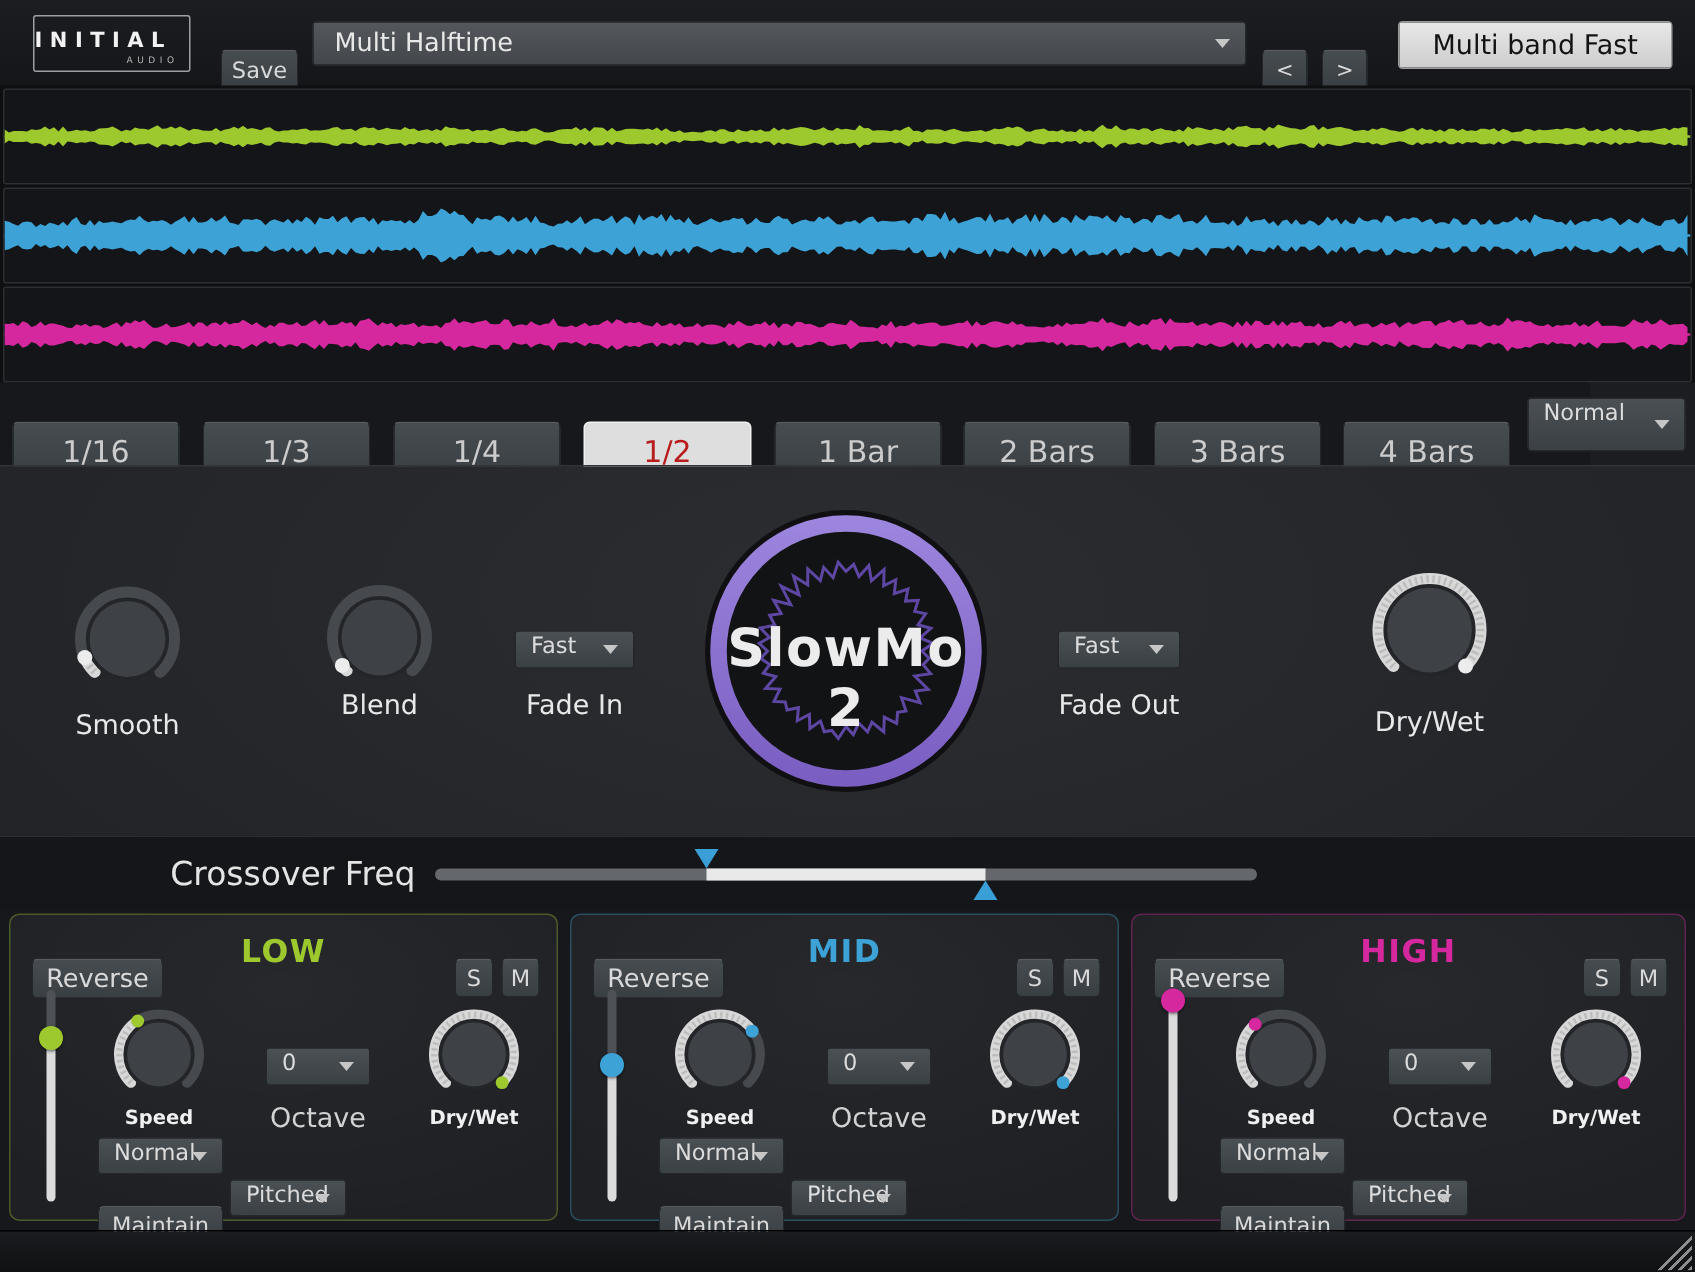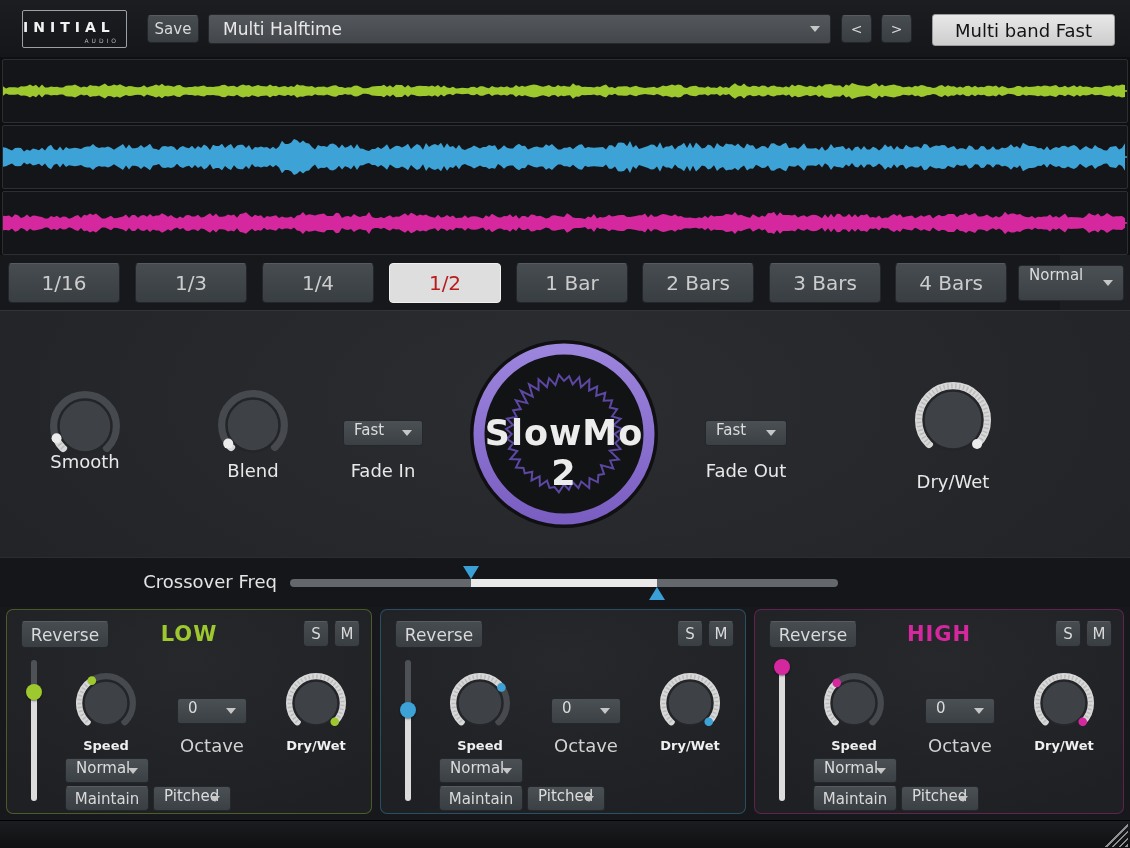--- a/index.html
+++ b/index.html
@@ -4,21 +4,21 @@
 <style>
   html,body{margin:0;padding:0;background:#0d0e10;}
   body{width:1130px;height:848px;position:relative;font-family:"DejaVu Sans","Liberation Sans",sans-serif;color:#e4e4e4;overflow:hidden;}
   .window{position:absolute;inset:0;background:#1b1d20;}
 
   
   .topbar{position:absolute;left:0;top:0;width:1130px;height:57px;background:linear-gradient(#1b1d20,#141619);border-bottom:1px solid #0a0b0c;}
   .logo-box{position:absolute;left:22px;top:10px;width:103px;height:36px;border:1px solid #9aa0a4;border-radius:2px;}
   .logo-title{position:absolute;left:0;right:0;top:8px;text-align:left;font-size:14px;letter-spacing:5px;color:#f2f2f2;font-weight:bold;}
   .logo-sub{position:absolute;right:7px;bottom:3px;font-size:6px;letter-spacing:3px;color:#b5b5b5;}
-  .btn{box-sizing:border-box;display:flex;align-items:center;justify-content:center;background:linear-gradient(#474c51,#393e43);border:1px solid #23262a;border-top-color:#575c62;border-radius:4px;color:#d9d9d9;}
+  .btn{box-sizing:border-box;display:flex;align-items:center;justify-content:center;background:linear-gradient(#474c51,#393e43);border:1px solid #23262a;border-top-color:#575c62;border-radius:4px;color:#d9d9d9;margin-top:18px;}
   .save-btn{position:absolute;left:147px;top:15px;width:52px;height:28px;font-size:15px;}
   .preset-dd{position:absolute;left:208px;top:14px;width:623px;height:30px;background:linear-gradient(#54585d,#43474c);border:1px solid #24272b;border-radius:3px;display:flex;align-items:center;padding-left:14px;box-sizing:border-box;font-size:17px;color:#e8e8e8;}
   .nav-btn{position:absolute;top:15px;width:31px;height:28px;font-size:14px;}
   .mode-btn{position:absolute;left:932px;top:14px;width:181px;height:30px;background:linear-gradient(#e8e8e8,#cdcdcd);border:1px solid #9b9b9b;border-radius:3px;display:flex;align-items:center;justify-content:center;font-size:18px;color:#131313;}
   .caret{width:0;height:0;border-left:5px solid transparent;border-right:5px solid transparent;border-top:6px solid #c6c6c6;position:absolute;right:10px;top:50%;margin-top:-3px;}
 
   
   .waves{position:absolute;left:0;top:57px;width:1130px;height:198px;background:#0e0f11;}
   .wave-panel{position:absolute;left:2px;width:1124px;height:62px;background:#141518;border:1px solid #2c2f32;border-radius:2px;}
   .wave-panel svg{position:absolute;inset:0;}
@@ -33,21 +33,21 @@
   
   .mainsec{position:absolute;left:0;top:310px;width:1130px;height:247px;background:radial-gradient(ellipse 900px 420px at 50% 35%,#2b2d31,#202226 85%);border-top:1px solid #313439;}
   .knob{position:absolute;}
   .knob-label{position:absolute;width:120px;text-align:center;font-size:18px;color:#e8e8e8;}
   .dd{box-sizing:border-box;position:absolute;background:linear-gradient(#4b5055,#3b4045);border:1px solid #24272b;border-radius:3px;display:flex;align-items:flex-start;padding-left:10px;font-size:15px;color:#dcdcdc;}
   .slowmo{position:absolute;left:469px;top:28px;width:190px;height:190px;}
   .slowmo-text{position:absolute;left:0;right:0;top:74px;text-align:center;font-size:35px;font-weight:bold;color:#ececec;letter-spacing:1px;line-height:40px;}
 
   
   .xover{position:absolute;left:0;top:557px;width:1130px;height:50px;background:#141619;border-top:1px solid #2b2e31;}
-  .xover-label{position:absolute;left:0;top:13px;width:277px;text-align:right;font-size:18px;color:#e4e4e4;}
+  .xover-label{position:absolute;left:0;top:13px;width:277px;text-align:right;font-size:22px;color:#e4e4e4;}
   .xover-track{position:absolute;left:290px;top:21px;width:548px;height:8px;background:#64676b;border-radius:4px;}
   .xover-seg{position:absolute;top:0;height:8px;background:#e9e9e9;}
   .xh{position:absolute;width:0;height:0;}
   .xh-down{top:-13px;border-left:8px solid transparent;border-right:8px solid transparent;border-top:13px solid #3a9fd6;}
   .xh-up{top:8px;border-left:8px solid transparent;border-right:8px solid transparent;border-bottom:13px solid #3a9fd6;}
 
   
   .bands{position:absolute;left:0;top:607px;width:1130px;height:213px;background:#17181b;}
   .band{position:absolute;top:2px;height:205px;background:radial-gradient(ellipse 330px 190px at 50% 25%,#26282c,#1e2024 85%);border:1px solid #555;border-radius:7px;box-sizing:border-box;}
   .band-title{position:absolute;left:0;right:0;top:12px;text-align:center;font-size:21px;font-weight:bold;letter-spacing:1px;}
@@ -118,21 +118,21 @@
   </div>
 
   <div class="mainsec">
     <div class="knob" style="left:49px;top:79px"><svg width="72" height="72" viewBox="0 0 72 72">
           <path d="M 14.08 57.92 A 31 31 0 1 1 57.92 57.92" stroke="#46494d" stroke-width="8" fill="none" stroke-linecap="round"></path>
           <path d="M 14.08 57.92 A 31 31 0 0 1 7.55 48.31" stroke="#d8d8d8" stroke-width="8" fill="none" stroke-linecap="round"></path>
           <path d="M 14.08 57.92 A 31 31 0 0 1 7.55 48.31" stroke="#9f9f9f" stroke-width="5" fill="none" stroke-dasharray="1.5 2.4" opacity="0.5"></path>
           <circle cx="36" cy="36" r="26.5" fill="#3e4246" stroke="#232528" stroke-width="2.5"></circle>
           <circle cx="7.55" cy="48.31" r="5.0" fill="#ececec"></circle>
         </svg></div>
-    <div class="knob-label" style="left:25px;top:140px">Smooth</div>
+    <div class="knob-label" style="left:25px;top:162px">Smooth</div>
 
     <div class="knob" style="left:217px;top:78px"><svg width="72" height="72" viewBox="0 0 72 72">
           <path d="M 14.08 57.92 A 31 31 0 1 1 57.92 57.92" stroke="#46494d" stroke-width="8" fill="none" stroke-linecap="round"></path>
           <path d="M 14.08 57.92 A 31 31 0 0 1 11.21 54.61" stroke="#d8d8d8" stroke-width="8" fill="none" stroke-linecap="round"></path>
           <path d="M 14.08 57.92 A 31 31 0 0 1 11.21 54.61" stroke="#9f9f9f" stroke-width="5" fill="none" stroke-dasharray="1.5 2.4" opacity="0.5"></path>
           <circle cx="36" cy="36" r="26.5" fill="#3e4246" stroke="#232528" stroke-width="2.5"></circle>
           <circle cx="11.21" cy="54.61" r="5.0" fill="#ececec"></circle>
         </svg></div>
     <div class="knob-label" style="left:193px;top:149px">Blend</div>
 
@@ -221,20 +221,21 @@
       </div>
       <div class="btn" style="position:absolute;left:58px;top:176px;width:84px;height:25px;font-size:15px">Maintain</div>
       <div class="dd" style="left:146px;top:176px;width:78px;height:25px">
         <span>Pitched</span>
         <span class="caret"></span>
       </div>
     </div>
 
     <div class="band" style="left: 380px; width: 366px; border-color: rgba(61, 162, 214, 0.35);">
       <div class="btn reverse-btn">Reverse</div>
+      <div class="band-title" style="color: rgb(61, 162, 214);">MID</div>
       <div class="btn sm-btn" style="right:42px">S</div>
       <div class="btn sm-btn" style="right:11px">M</div>
       <div class="vslider">
           <div style="position:absolute;left:5px;top:2px;width:6px;height:49.9px;background:#4e5155;border-radius:3px"></div>
           <div style="position:absolute;left:5px;top:51.9px;bottom:2px;width:6px;background:#dcdcdc;border-radius:3px"></div>
           <div style="position:absolute;left:0;top:43.9px;width:16px;height:16px;border-radius:50%;background:#3da2d6;box-shadow:0 1px 2px rgba(0,0,0,.5)"></div>
         </div>
       <div class="knob" style="left:68px;top:62px"><svg width="62" height="62" viewBox="0 0 62 62">
             <path d="M 12.26 49.74 A 26.5 26.5 0 1 1 49.74 49.74" stroke="#46494d" stroke-width="7" fill="none" stroke-linecap="round"></path>
             <path d="M 12.26 49.74 A 26.5 26.5 0 1 1 52.44 15.42" stroke="#d8d8d8" stroke-width="7" fill="none" stroke-linecap="round"></path>

